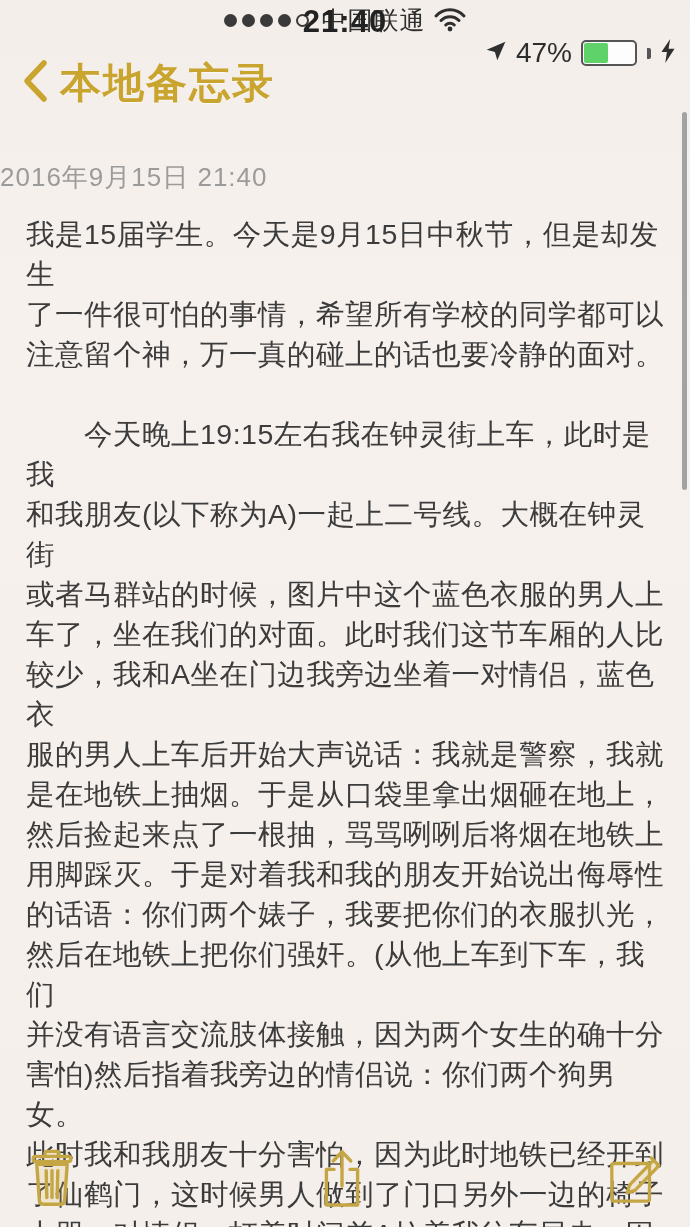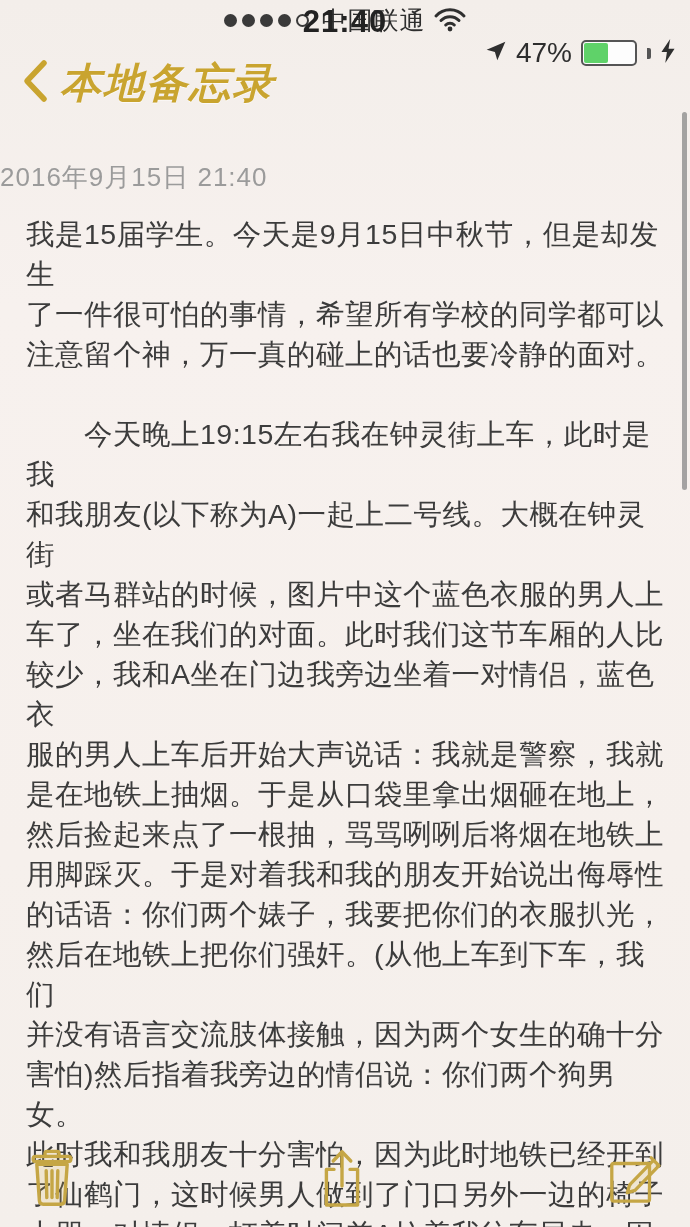--- a/index.html
+++ b/index.html
@@ -28,21 +28,21 @@
   .batt-pct { font-size:28px; color:#2e2e2e; }
   .battery { position:relative; width:56px; height:26px; border:2px solid #555;
     border-radius:5px; box-sizing:border-box; background:#fdfdfd; }
   .battery-fill { position:absolute; top:1px; left:1px; bottom:1px; width:47%;
     background:#5fd269; border-radius:2px; }
   .battery-nub { width:4px; height:11px; background:#555; border-radius:0 2px 2px 0; margin-left:1px; }
 
   
   .nav-bar {
     position:absolute; top:50px; left:0; right:11px; height:66px;
-    display:flex; align-items:center; padding-left:22px;font-style:italic;
+    display:flex; align-items:center; padding-left:22px;
   }
   .back-btn { display:flex; align-items:center; gap:12px; cursor:pointer; }
   .nav-title { font-size:41px; font-weight:700; color:#c9a42f; letter-spacing:2px;
     text-shadow:0 1px 0 rgba(255,255,255,.6); }
 
   
   .note-date {
     position:absolute; top:160px; left:0; right:0; text-align:left;
     font-size:26px; color:#9b9b9b; letter-spacing:1px;
   }

